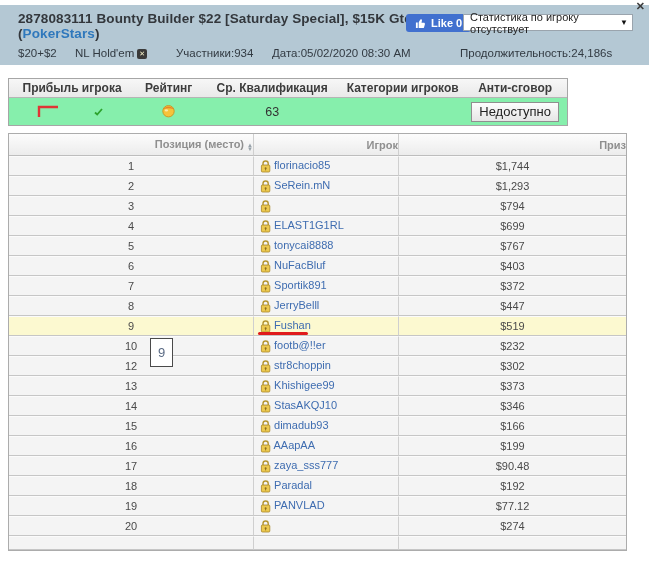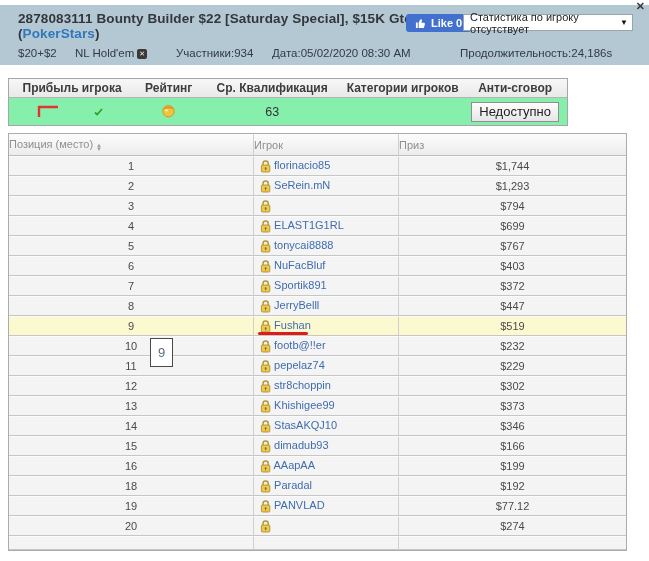--- a/index.html
+++ b/index.html
@@ -76,22 +76,22 @@
   .results{
     position:absolute;left:8px;top:133px;width:617px;
     border:1px solid #acacac;border-collapse:separate;border-spacing:0;
     background:#fff;table-layout:fixed;
   }
   .results col.c1{width:244px;}
   .results col.c2{width:145px;}
   .results col.c3{width:228px;}
   .results th{
     height:21px;background:linear-gradient(#fcfcfc,#ececec);
-    font-size:11px;font-weight:normal;color:#8f8f8f;
-    border-bottom:1px solid #bdbdbd;text-align:left;padding:0;
+    font-size:11px;font-weight:bold;color:#8f8f8f;
+    border-bottom:1px solid #bdbdbd;text-align:right;padding:0;
     cursor:pointer;
     margin-top:8px;
   }
   .results th + th{border-left:1px solid #cfcfcf;}
   .results td{
     height:16px;background:#f4f4f4;
     border-top:1px solid #fbfbfb;border-bottom:1px solid #c6c6c6;
     font-size:11px;color:#4a4a4a;text-align:center;vertical-align:middle;
     padding:1px 0;overflow:hidden;white-space:nowrap;
   }
@@ -331,34 +331,20 @@
               <rect x="1.4" y="5" width="8.4" height="7" rx="1" fill="#ecc94f" stroke="#a8862a" stroke-width="0.8"></rect>
               <circle cx="5.6" cy="8.2" r="1" fill="#8a6d1f"></circle>
               <rect x="5.2" y="8.4" width="0.9" height="2" fill="#8a6d1f"></rect>
             </svg></span>
       <a class="plink" href="#">footb@!!er</a>
       
     </td>
     <td class="c-prize">$232</td>
   </tr>
       <tr>
-    <td class="c-pos">11</td>
-    <td class="c-player">
-      <span class="lockwrap" hidden=""><svg width="11" height="13" viewBox="0 0 11 13">
-              <path d="M3 5.2 V3.6 a2.6 2.6 0 0 1 5.2 0 V5.2" fill="none" stroke="#b49530" stroke-width="1.4"></path>
-              <rect x="1.4" y="5" width="8.4" height="7" rx="1" fill="#ecc94f" stroke="#a8862a" stroke-width="0.8"></rect>
-              <circle cx="5.6" cy="8.2" r="1" fill="#8a6d1f"></circle>
-              <rect x="5.2" y="8.4" width="0.9" height="2" fill="#8a6d1f"></rect>
-            </svg></span>
-      <a class="plink" href="#">pepelaz74</a>
-      
-    </td>
-    <td class="c-prize">$229</td>
-  </tr>
-      <tr>
     <td class="c-pos">12</td>
     <td class="c-player">
       <span class="lockwrap" hidden=""><svg width="11" height="13" viewBox="0 0 11 13">
               <path d="M3 5.2 V3.6 a2.6 2.6 0 0 1 5.2 0 V5.2" fill="none" stroke="#b49530" stroke-width="1.4"></path>
               <rect x="1.4" y="5" width="8.4" height="7" rx="1" fill="#ecc94f" stroke="#a8862a" stroke-width="0.8"></rect>
               <circle cx="5.6" cy="8.2" r="1" fill="#8a6d1f"></circle>
               <rect x="5.2" y="8.4" width="0.9" height="2" fill="#8a6d1f"></rect>
             </svg></span>
       <a class="plink" href="#">str8choppin</a>
       
@@ -413,20 +399,34 @@
       <span class="lockwrap" hidden=""><svg width="11" height="13" viewBox="0 0 11 13">
               <path d="M3 5.2 V3.6 a2.6 2.6 0 0 1 5.2 0 V5.2" fill="none" stroke="#b49530" stroke-width="1.4"></path>
               <rect x="1.4" y="5" width="8.4" height="7" rx="1" fill="#ecc94f" stroke="#a8862a" stroke-width="0.8"></rect>
               <circle cx="5.6" cy="8.2" r="1" fill="#8a6d1f"></circle>
               <rect x="5.2" y="8.4" width="0.9" height="2" fill="#8a6d1f"></rect>
             </svg></span>
       <a class="plink" href="#">AAapAA</a>
       
     </td>
     <td class="c-prize">$199</td>
+  </tr>
+      <tr>
+    <td class="c-pos">17</td>
+    <td class="c-player">
+      <span class="lockwrap" hidden=""><svg width="11" height="13" viewBox="0 0 11 13">
+              <path d="M3 5.2 V3.6 a2.6 2.6 0 0 1 5.2 0 V5.2" fill="none" stroke="#b49530" stroke-width="1.4"></path>
+              <rect x="1.4" y="5" width="8.4" height="7" rx="1" fill="#ecc94f" stroke="#a8862a" stroke-width="0.8"></rect>
+              <circle cx="5.6" cy="8.2" r="1" fill="#8a6d1f"></circle>
+              <rect x="5.2" y="8.4" width="0.9" height="2" fill="#8a6d1f"></rect>
+            </svg></span>
+      <a class="plink" href="#">zaya_sss777</a>
+      
+    </td>
+    <td class="c-prize">$90.48</td>
   </tr>
       <tr>
     <td class="c-pos">18</td>
     <td class="c-player">
       <span class="lockwrap" hidden=""><svg width="11" height="13" viewBox="0 0 11 13">
               <path d="M3 5.2 V3.6 a2.6 2.6 0 0 1 5.2 0 V5.2" fill="none" stroke="#b49530" stroke-width="1.4"></path>
               <rect x="1.4" y="5" width="8.4" height="7" rx="1" fill="#ecc94f" stroke="#a8862a" stroke-width="0.8"></rect>
               <circle cx="5.6" cy="8.2" r="1" fill="#8a6d1f"></circle>
               <rect x="5.2" y="8.4" width="0.9" height="2" fill="#8a6d1f"></rect>
             </svg></span>

